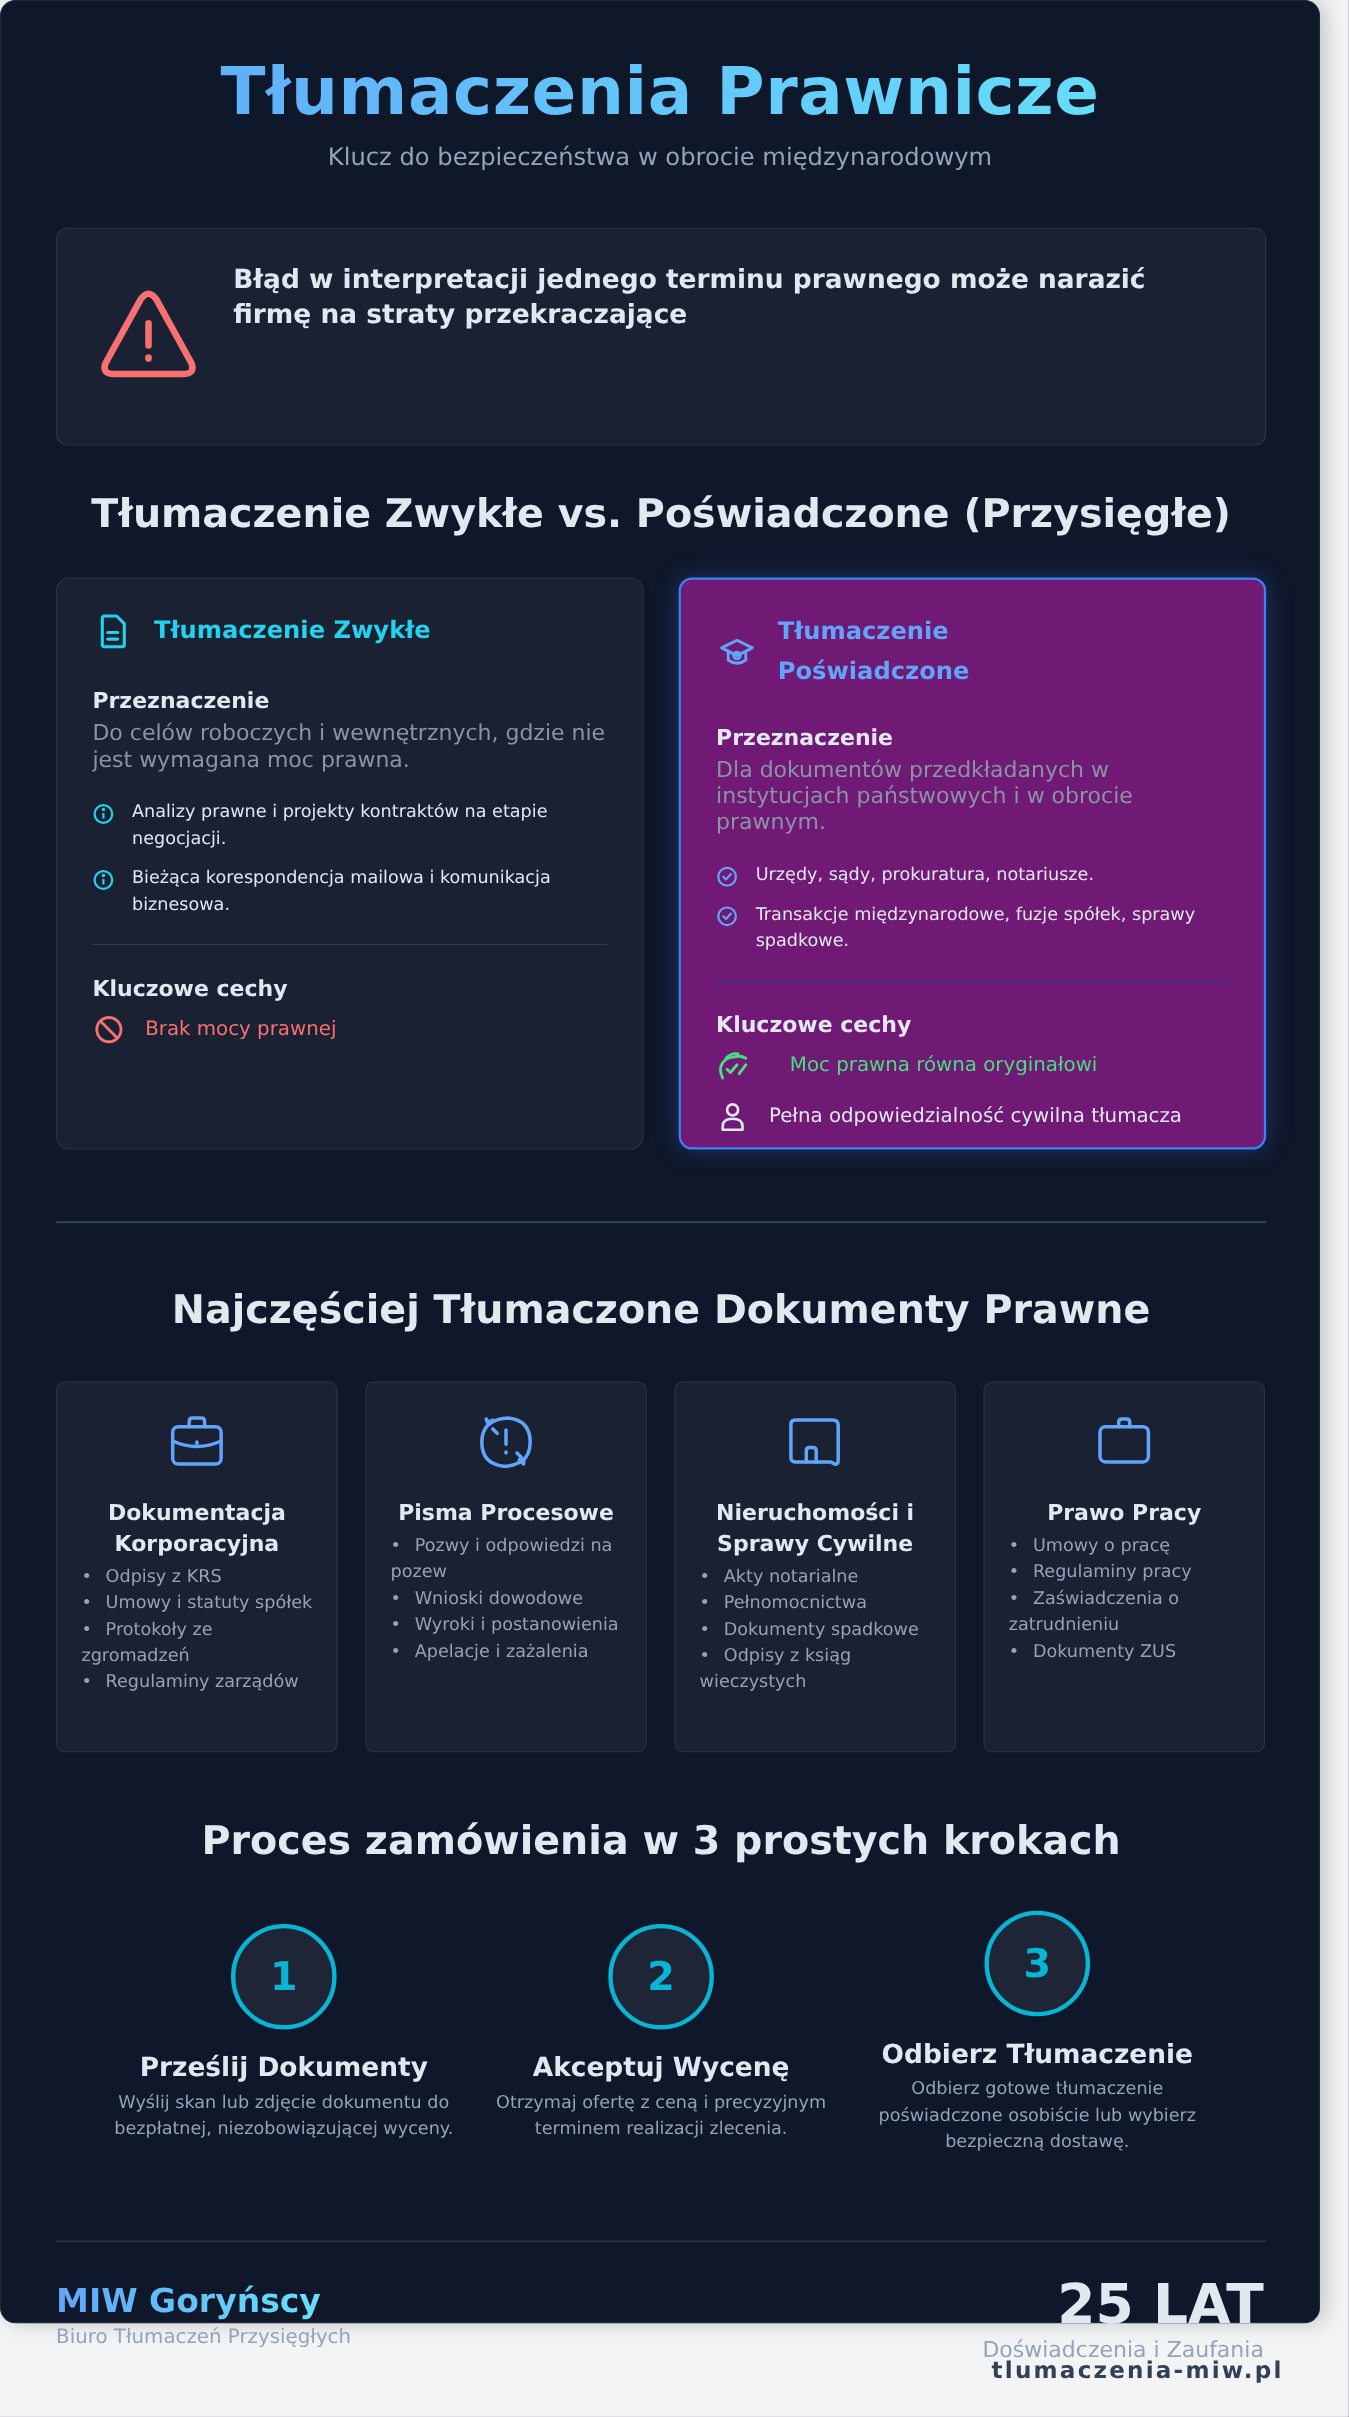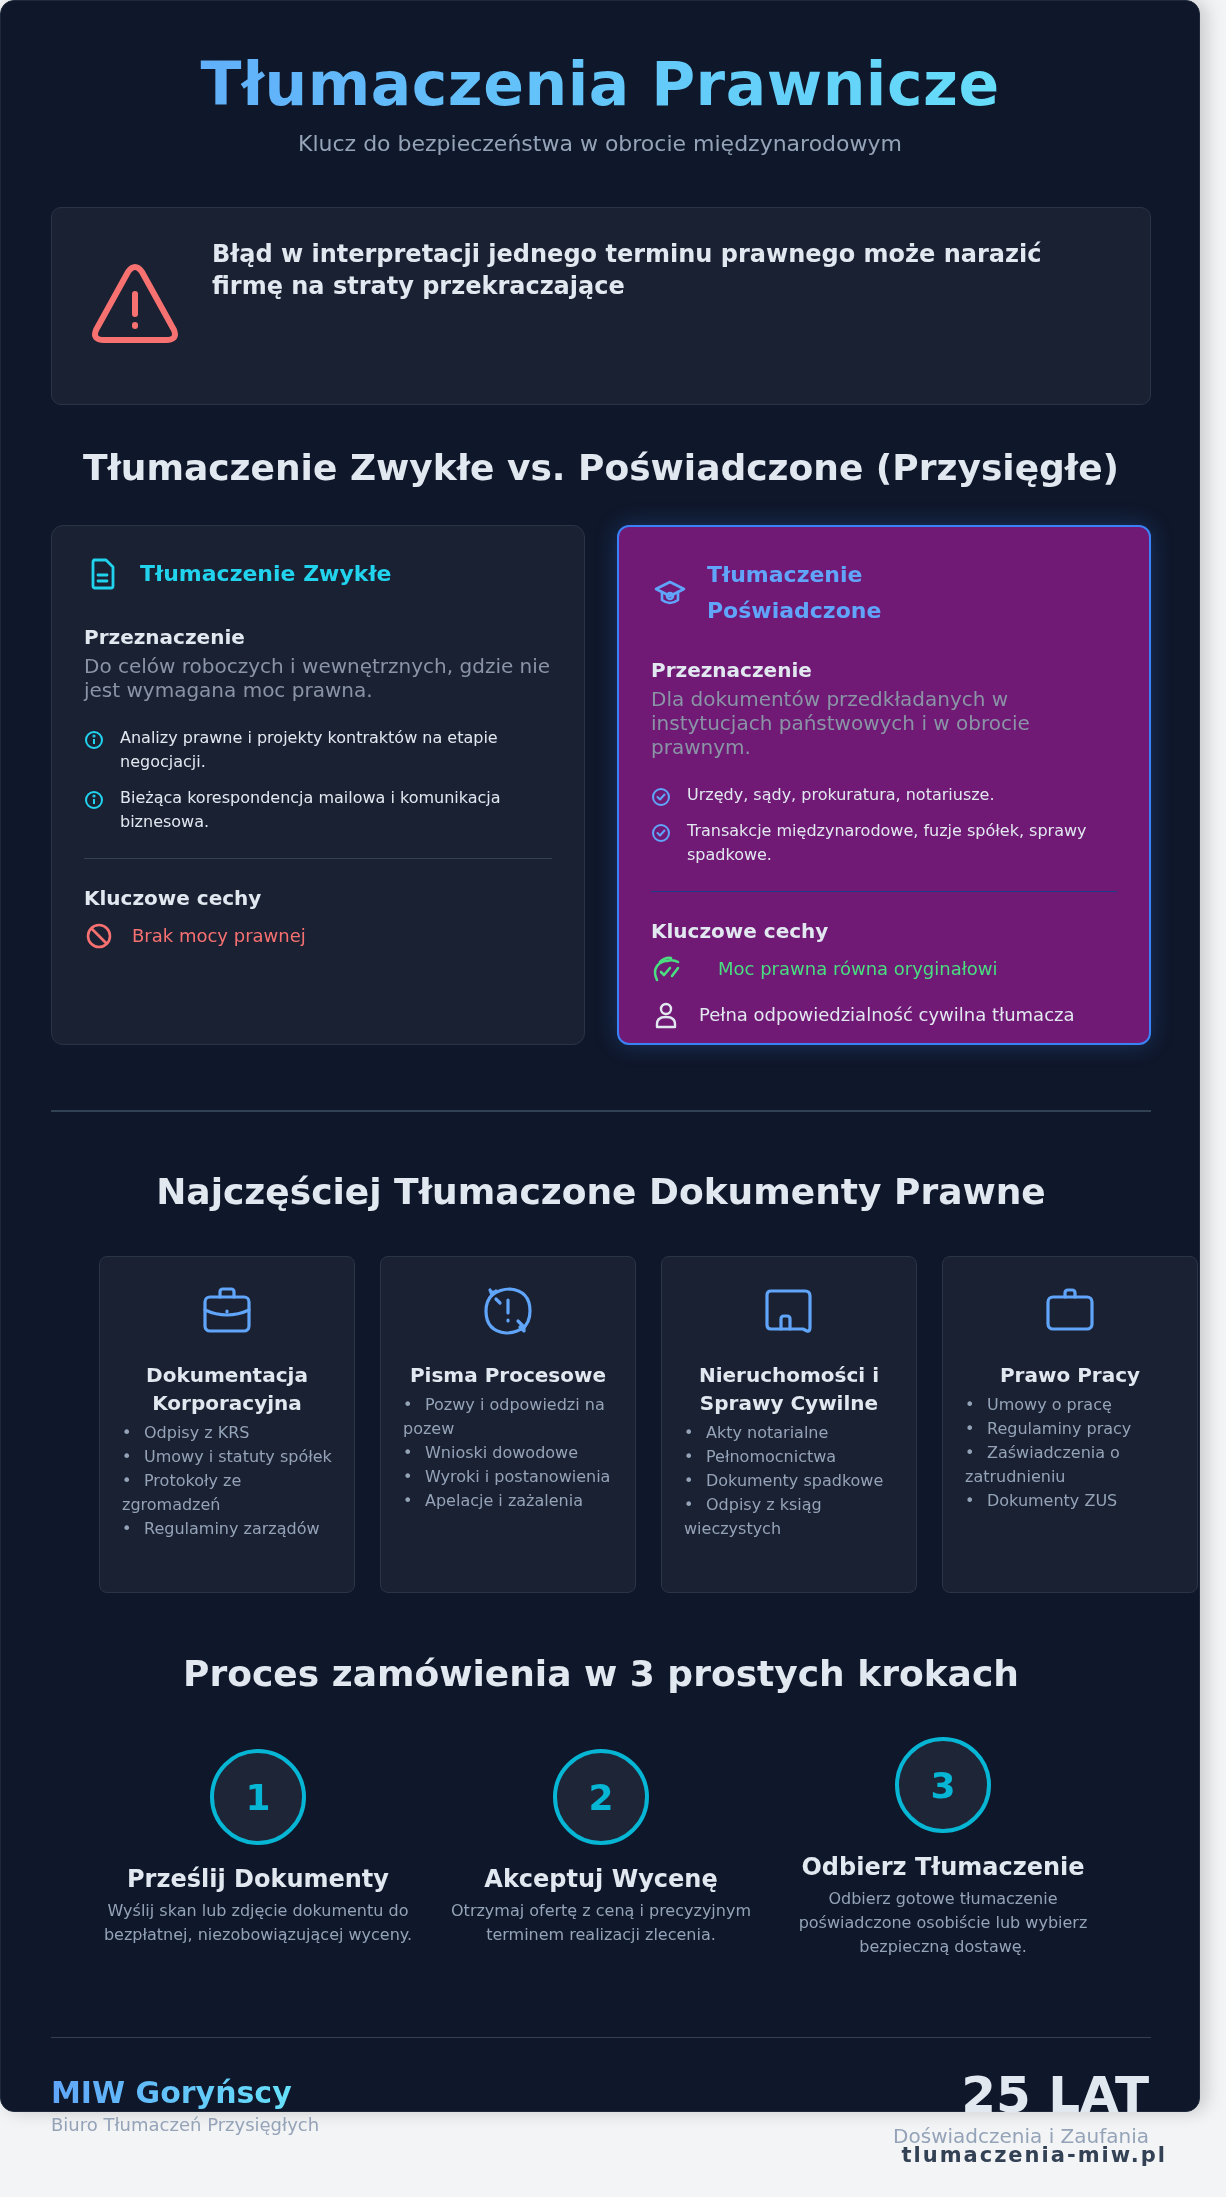--- a/index.html
+++ b/index.html
@@ -52,21 +52,21 @@
   .use-list .ic { width: 20px; height: 20px; flex: 0 0 20px; margin-top: 4px; margin-right: 16px; }
   .divider { height: 1px; background: #334155; margin: 24px 0 26px 0; }
   .cert .divider { background: #1e3a8a; }
   .feat { display: flex; align-items: center; font-size: 18px; line-height: 26px; margin-top: 10px; }
   .feat .ic { width: 30px; height: 30px; margin-right: 18px; }
 
   .hr { position: absolute; left: 50px; top: 1109px; width: 1100px; height: 2px; background: #334155; }
 
   .doc-card {
     position: absolute; top: 1255px; width: 256px; height: 337px;
-    background: #1a2133; border: 1px solid #2a3447; border-radius: 8px; margin-left: 48px;
+    background: #1a2133; border: 1px solid #2a3447; border-radius: 8px;
   }
   .doc-icon { display: block; margin: 26px auto 0 auto; width: 56px; height: 56px; }
   .doc-title { text-align: center; font-size: 20px; font-weight: bold; color: #e2e8f0; line-height: 28px; margin-top: 22px; padding: 0 14px; }
   .doc-list { list-style: none; padding: 0 22px; margin-top: 4px; }
   .doc-list li { font-size: 16px; color: #94a3b8; line-height: 24px; }
   .doc-list li::before { content: "•"; display: inline-block; width: 22px; color: #94a3b8; }
 
   .step { position: absolute; width: 340px; text-align: center; }
   .step-circle {
     width: 96px; height: 96px; border-radius: 50%; margin: 0 auto;

